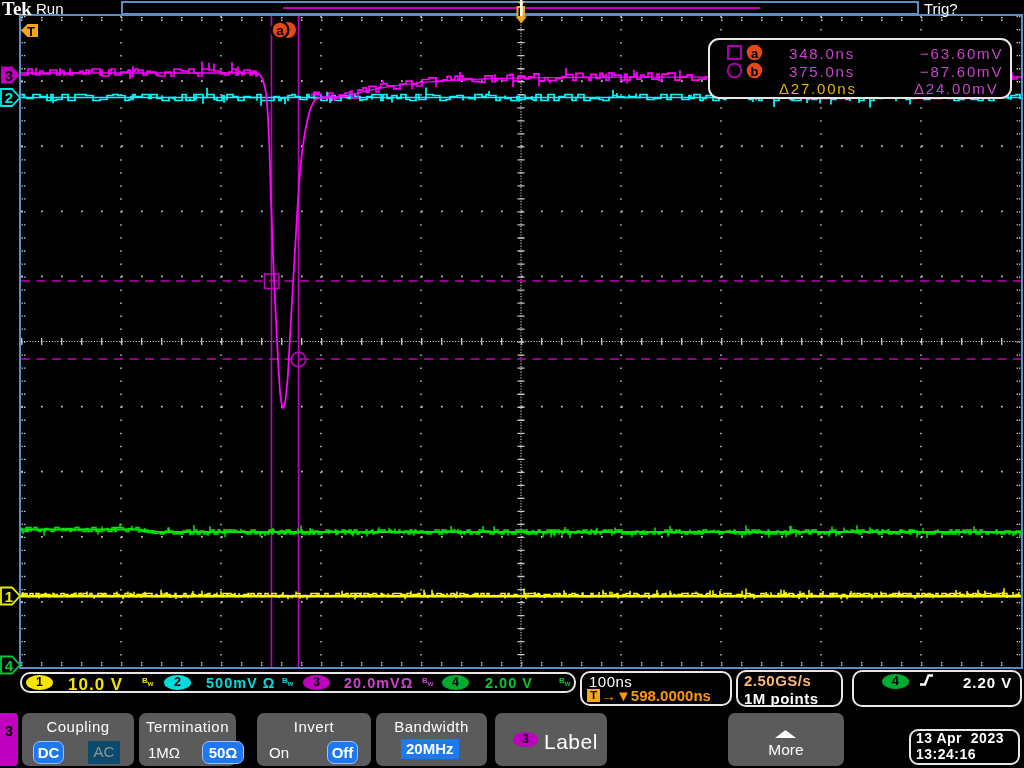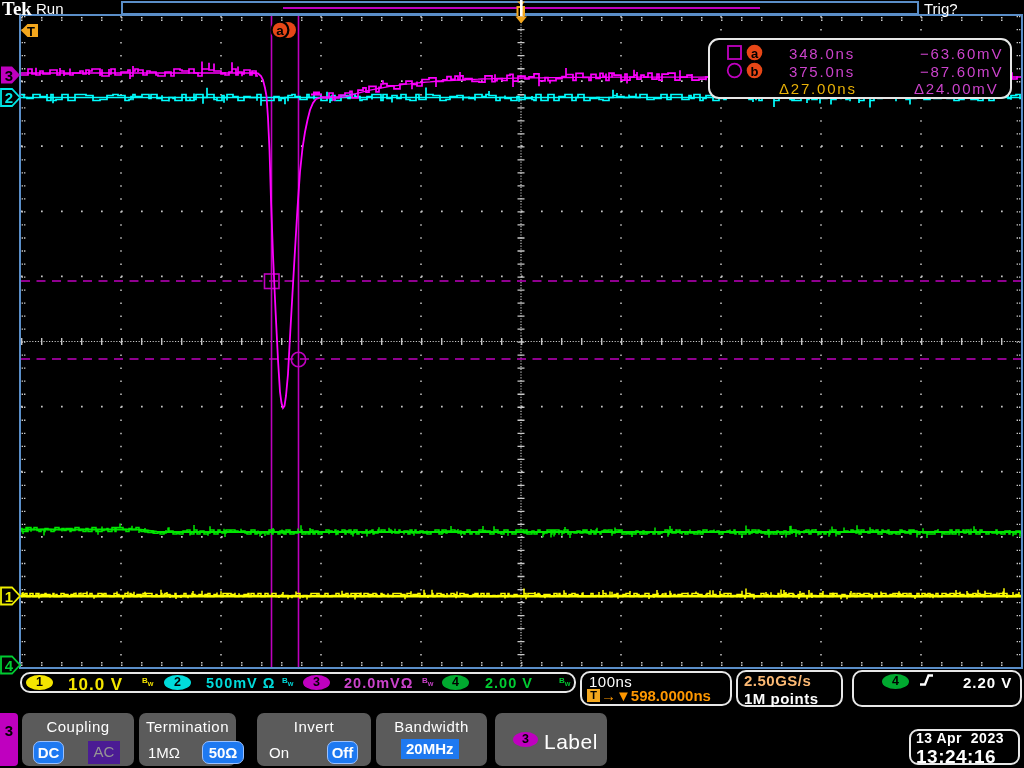--- a/index.html
+++ b/index.html
@@ -146,35 +146,41 @@
       <path d="M1 12.5H6L9.5 3.5H14" stroke="#fff" stroke-width="2.3" fill="none"></path>
     </svg>
 <div class="abs" style="left:963px;top:674px;color:#fff;font-size:15px;font-weight:bold;letter-spacing:1px">2.20 V</div>
 
 <div class="abs" style="left:0;top:713px;width:18px;height:53px;background:#c000c0;border-radius:0 4px 4px 0"></div>
 <div class="abs" style="left:0;top:722px;width:18px;color:#000;font-size:15px;font-weight:bold;text-align:center">3</div>
 
 <div class="mbtn" style="left:22px;width:112px">
   <div class="mtitle">Coupling</div>
   <div class="bluebtn" style="left:11px;top:28px;width:31px;height:23px;line-height:22px">DC</div>
-  <div class="abs" style="left:66px;top:28px;width:32px;height:23px;background:#4c1d95;color:#969696;text-align:center;line-height:22px;font-size:15px">AC</div>
+  <div class="abs" style="left:66px;top:28px;width:32px;height:23px;background:#0c4a6e;color:#969696;text-align:center;line-height:22px;font-size:15px">AC</div>
 </div>
 <div class="mbtn" style="left:139px;width:97px">
   <div class="mtitle">Termination</div>
   <div class="abs" style="left:9px;top:31px;font-size:15px">1MΩ</div>
   <div class="bluebtn" style="left:63px;top:28px;width:42px;height:23px;line-height:22px">50Ω</div>
 </div>
 <div class="mbtn" style="left:257px;width:114px">
   <div class="mtitle">Invert</div>
   <div class="abs" style="left:12px;top:31px;font-size:15px">On</div>
   <div class="bluebtn" style="left:70px;top:28px;width:31px;height:23px;line-height:22px">Off</div>
 </div>
 <div class="mbtn" style="left:376px;width:111px">
   <div class="mtitle">Bandwidth</div>
   <div class="abs" style="left:25px;top:26px;background:#1f7af2;color:#fff;font-weight:bold;font-size:15px;padding:1px 5px 2px">20MHz</div>
 </div>
 <div class="mbtn" style="left:495px;width:112px">
   <div class="badge" style="left:18px;top:19px;background:#c000c0;width:25px">3</div>
   <div class="abs" style="left:49px;top:17px;font-size:21px;letter-spacing:0.5px">Label</div>
 </div>
+<div class="mbtn" style="left:728px;width:116px">
+  <svg class="abs" style="left:46px;top:16px" width="23" height="10">
+        <path d="M1 9L11.5 1L22 9Z" fill="#fff"></path>
+      </svg>
+  <div class="abs" style="left:0;top:28px;width:100%;text-align:center;font-size:15.5px">More</div>
+</div>
 <div class="abs" style="left:909px;top:729px;width:111px;height:36px;border:2px solid #e8e8e8;border-radius:9px;background:#000"></div>
 <div class="abs" style="left:916px;top:730px;color:#fff;font-size:14px;font-weight:bold;letter-spacing:0.5px">13 Apr&nbsp;&nbsp;2023</div>
-<div class="abs" style="left:916px;top:746px;color:#fff;font-size:19px;font-weight:bold;letter-spacing:0.5px">13:24:16</div>
+<div class="abs" style="left:916px;top:746px;color:#fff;font-size:14px;font-weight:bold;letter-spacing:0.5px">13:24:16</div>
 </div>
 </body></html>

